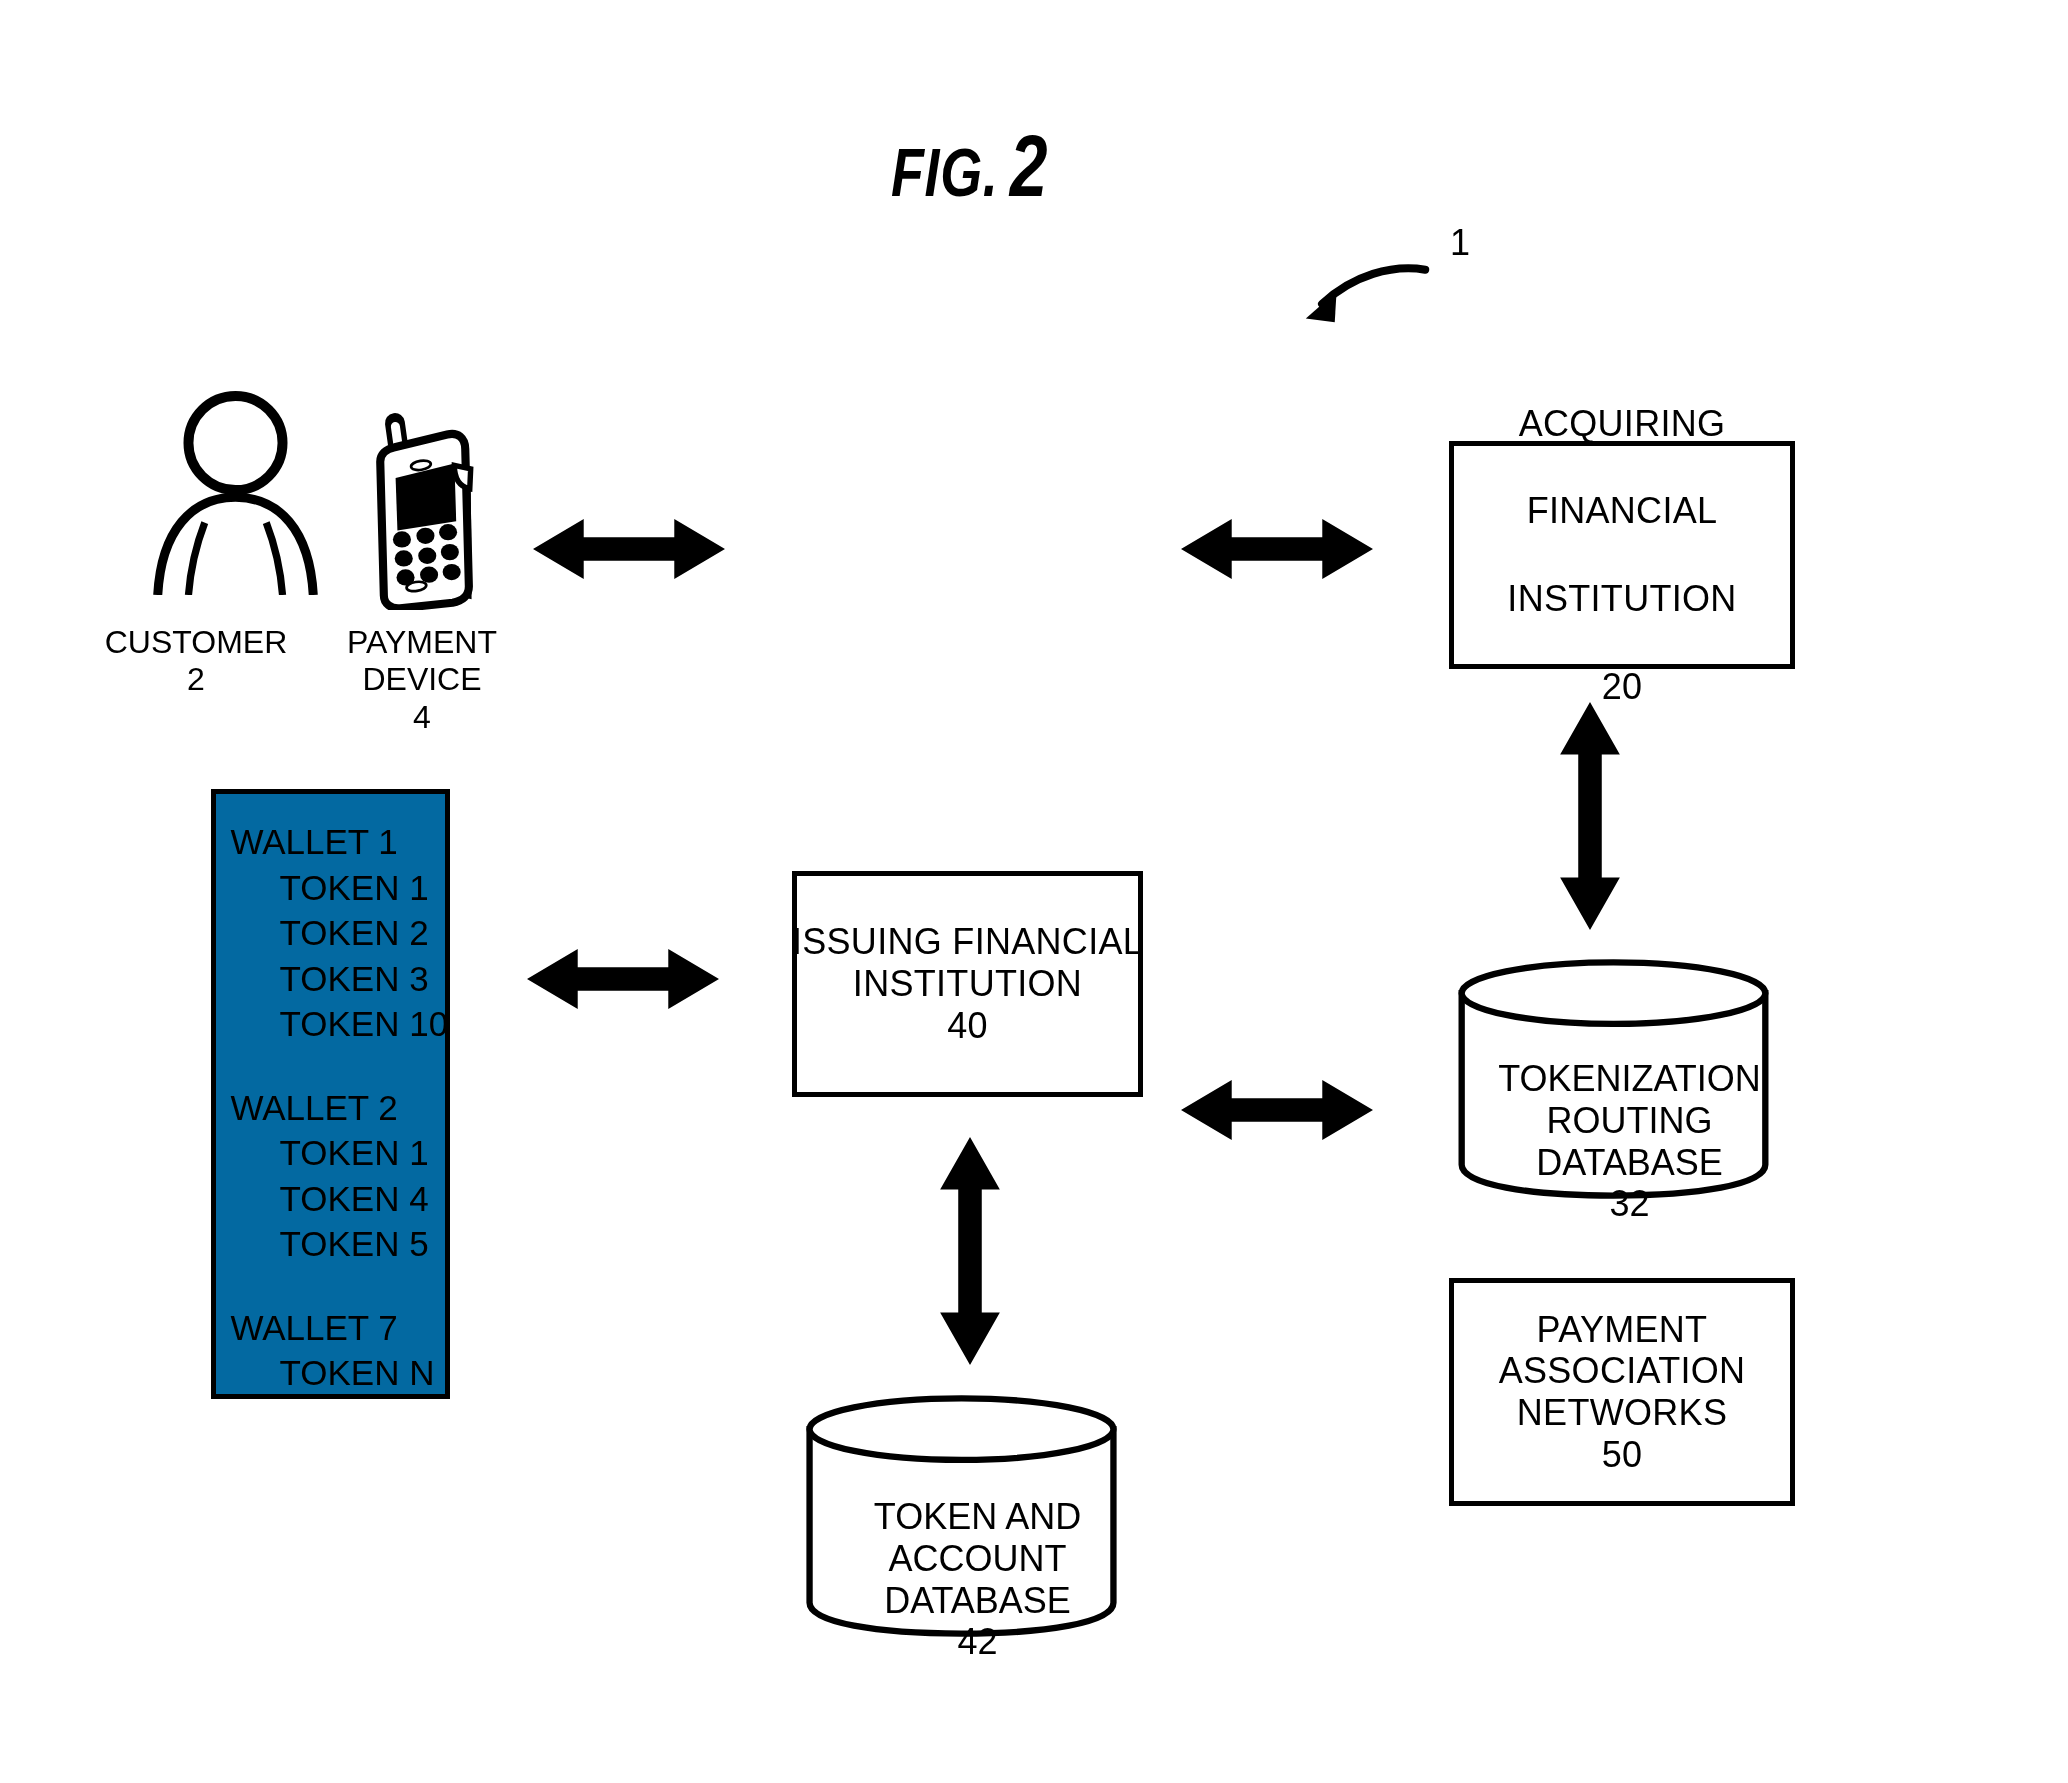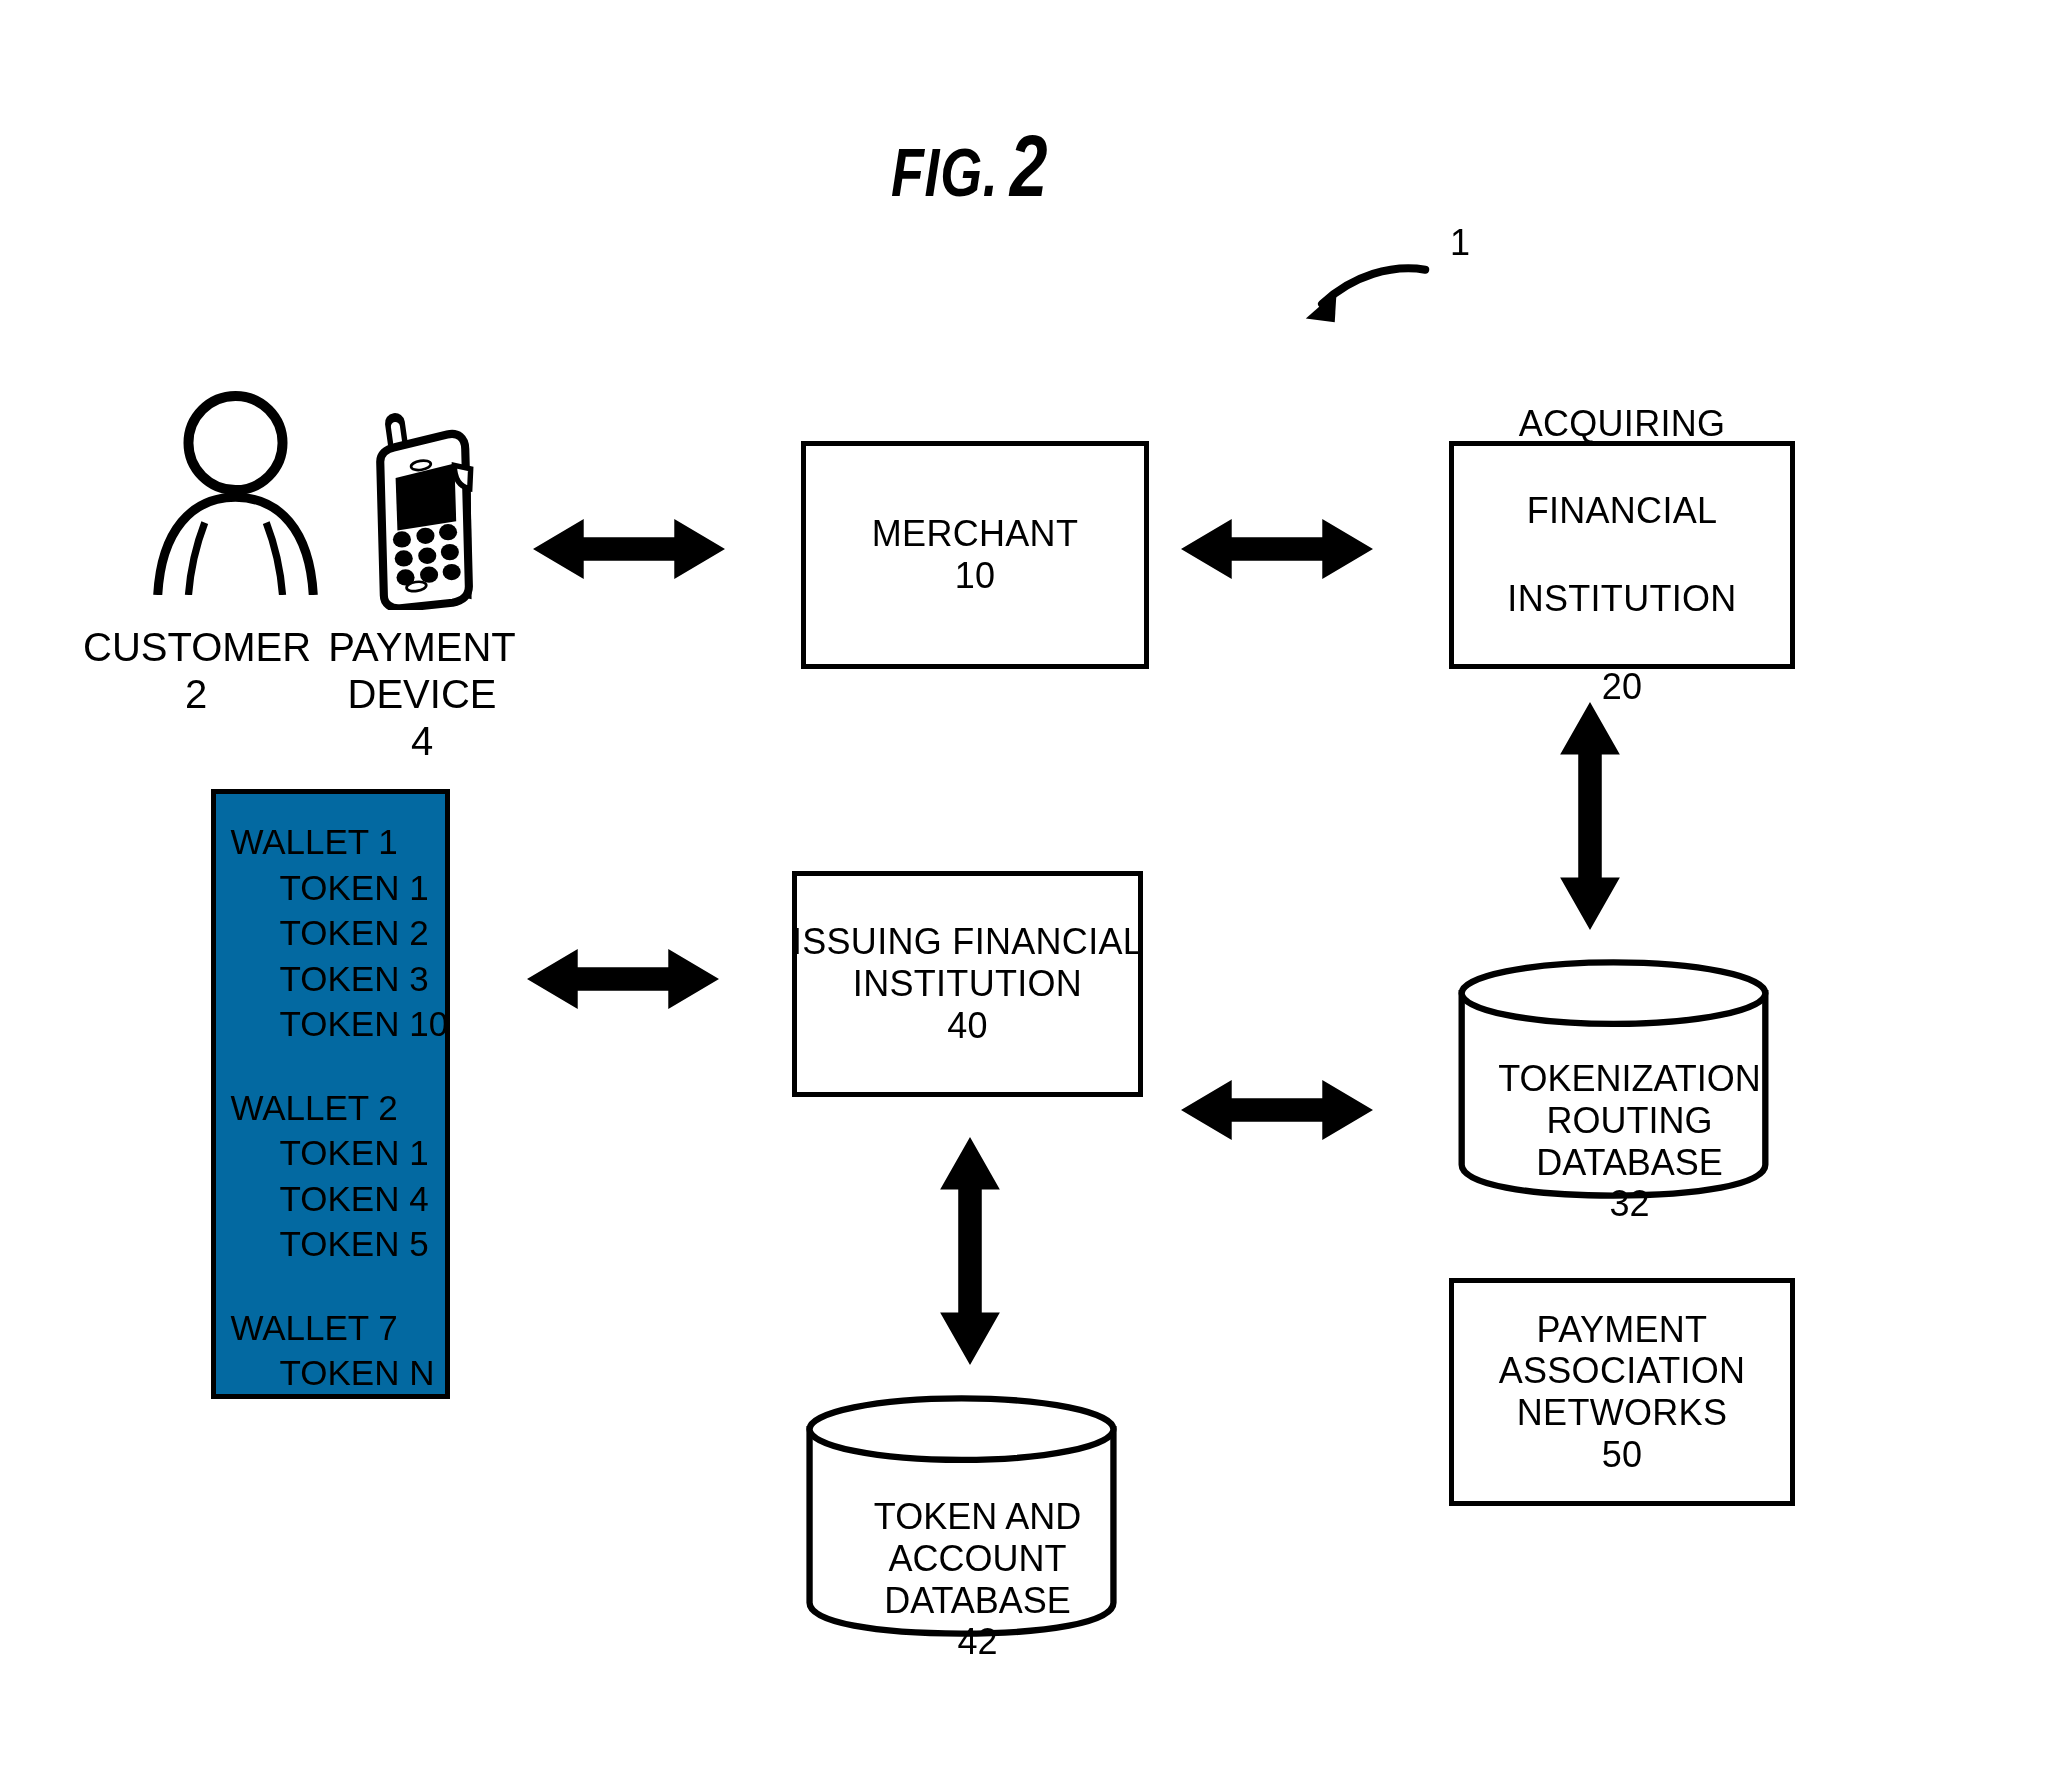--- a/index.html
+++ b/index.html
@@ -134,21 +134,21 @@
   #customer svg { display: block; }
 
   
   #payment-device { position: absolute; left: 353px; top: 402px; }
   #payment-device svg { display: block; }
 
   
   .caption {
     position: absolute;
     text-align: center;
-    font-size: 40px;
+    font-size: 32px;
     line-height: 1.17;
     white-space: nowrap;
   }
   #cap-customer { left: 83px;  top: 624px; width: 226px; }
   #cap-device   { left: 318px; top: 624px; width: 208px; }
 </style>
 </head>
 <body>
 
 <div id="figure">
@@ -226,24 +226,20 @@
     <div class="wgap"></div>
     <div class="wrow">WALLET 2</div>
     <div class="wrow indent">TOKEN 1</div>
     <div class="wrow indent">TOKEN 4</div>
     <div class="wrow indent">TOKEN 5</div>
     <div class="wgap"></div>
     <div class="wrow">WALLET 7</div>
     <div class="wrow indent">TOKEN N</div>
   </div>
 
-  <div class="box" id="box-merchant">
-    <div class="line">MERCHANT</div>
-    <div class="line">10</div>
-  </div>
 
   <div class="box" id="box-acquiring">
     <div class="line">ACQUIRING</div>
     <div class="line">FINANCIAL</div>
     <div class="line">INSTITUTION</div>
     <div class="line">20</div>
   </div>
 
   <div class="box" id="box-issuing">
     <div class="line">ISSUING FINANCIAL</div>

